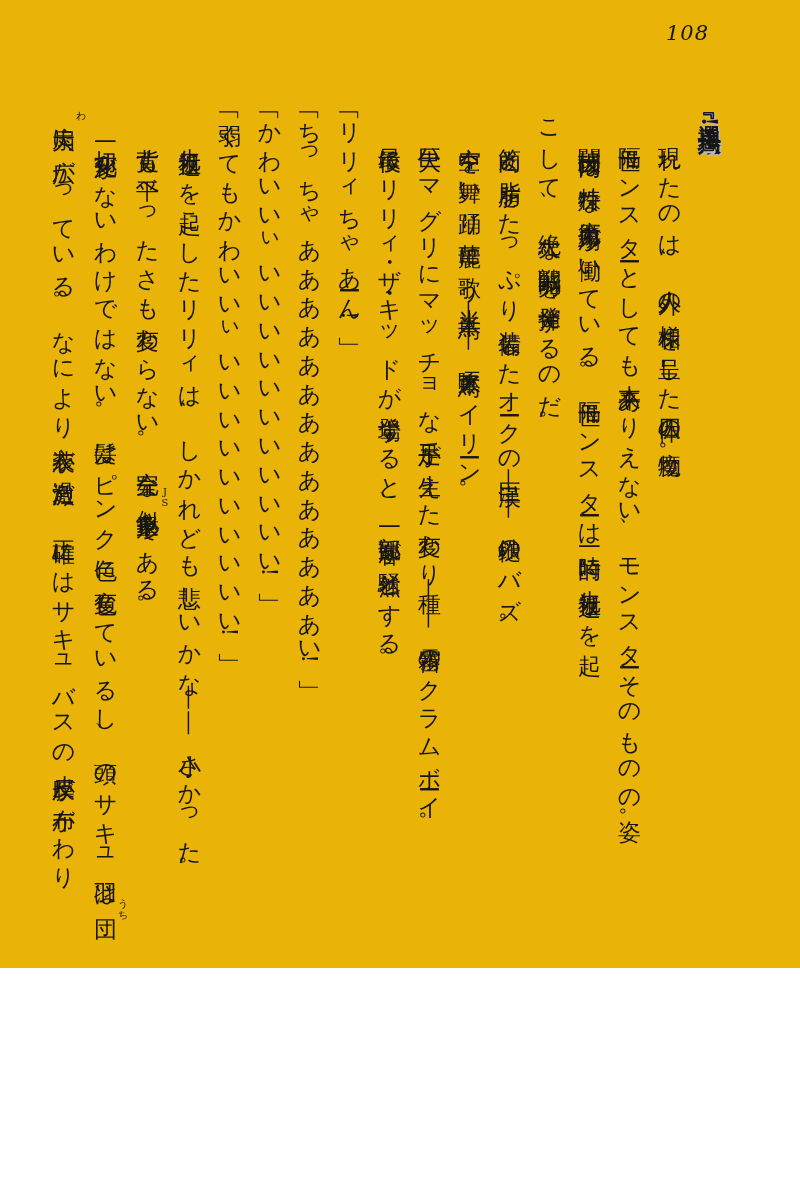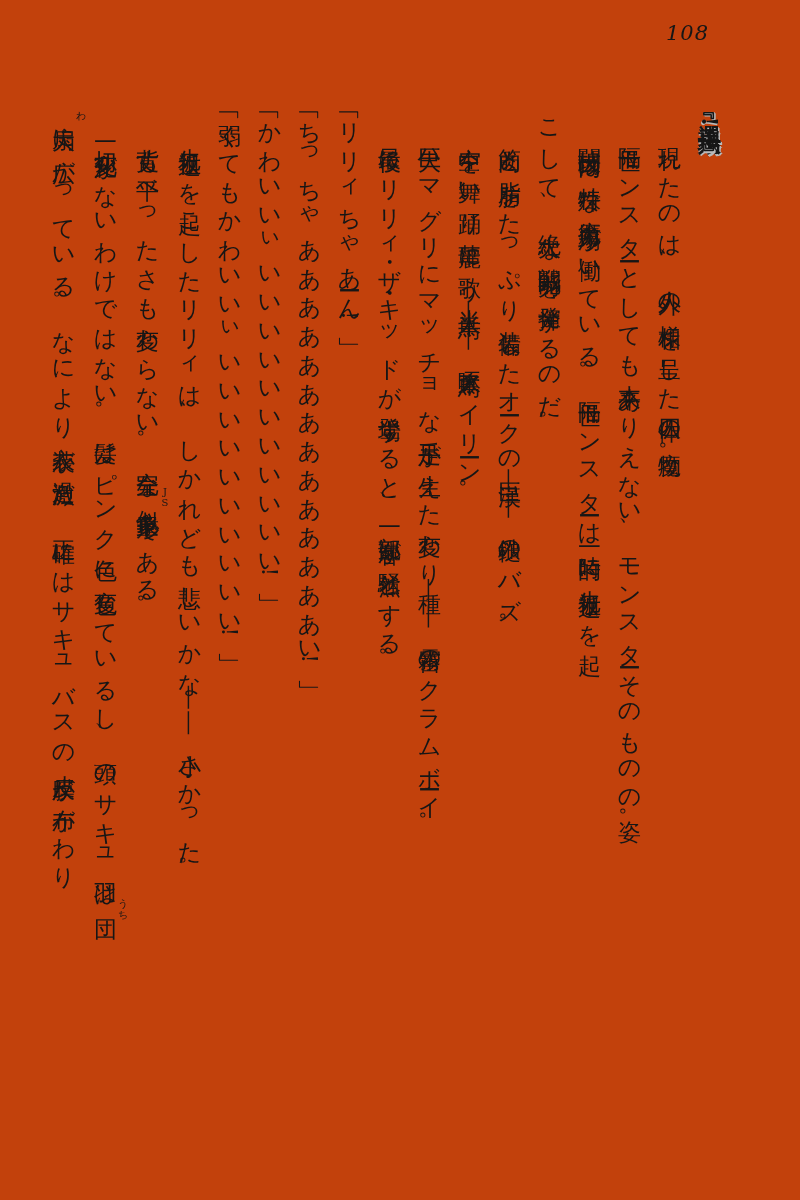--- a/index.html
+++ b/index.html
@@ -1,19 +1,19 @@
 <!DOCTYPE html>
 <html><head>
 <meta charset="utf-8">
 <style>
   html,body { margin:0; padding:0; }
   .page {
     position: relative;
-    width: 800px; height: 1200px;
-    background: #c2410c;
+    width: 800px; height: 968px;
+    background: #eab308;
     overflow: hidden;
     font-family: "DejaVu Serif", "Liberation Serif", serif;
   }
   .page-number {
     position: absolute;
     top: 21px; left: 666px;
     font-size: 21px;
     font-style: italic;
     color: #161616;
     letter-spacing: 1px;

